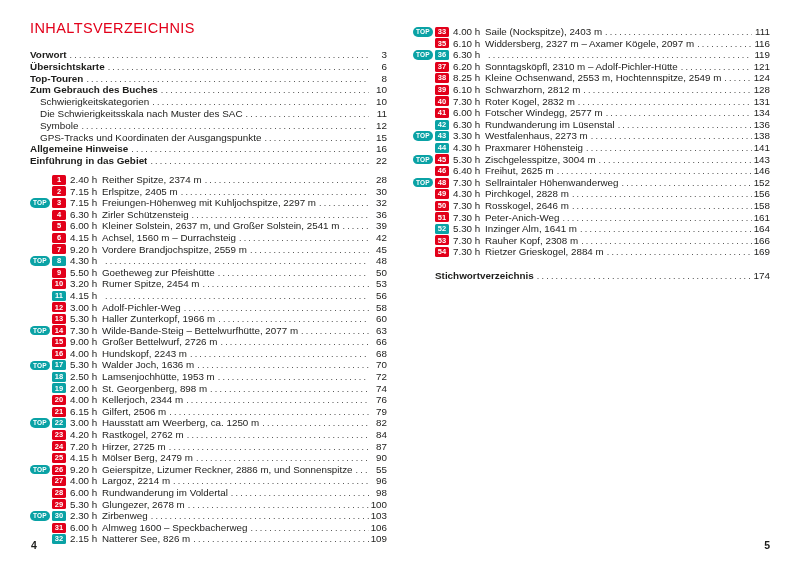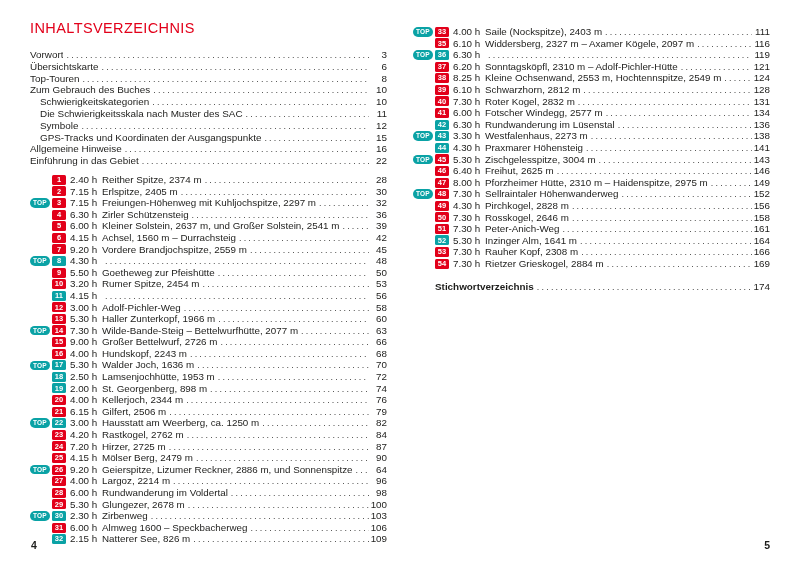--- a/index.html
+++ b/index.html
@@ -21,21 +21,21 @@
     margin:0 0 13px 0;
     font-size:14.5px;font-weight:normal;letter-spacing:.4px;
     color:var(--red);
   }
 
   .front-matter{margin-bottom:7px;}
   .fm-row{
     display:flex;align-items:baseline;height:11.8px;
     font-size:9.9px;line-height:11.8px;
   }
-  .fm-row.bold .fm-label{font-weight:normal;}
+  .fm-row.bold .fm-label{font-weight:bold;}
   .fm-row.indent .fm-label{padding-left:10px;}
   .fm-label{flex:0 1 auto;white-space:nowrap;overflow:hidden;min-width:0;}
 
   .route-row{
     display:flex;align-items:center;height:11.6px;
     font-size:9.8px;line-height:11.6px;
   }
   .top-slot{flex:0 0 22px;width:22px;display:flex;align-items:center;}
   .top-badge{
     background:var(--teal);color:#fff;
@@ -341,21 +341,21 @@
           <span class="pg">90</span>
         </div>
         <div class="route-row">
           <span class="top-slot">
             <span class="top-badge">TOP</span>
           </span>
           <span class="num-badge red">26</span>
           <span class="dur">9.20 h</span>
           <span class="rname">Geierspitze, Lizumer Reckner, 2886 m, und Sonnenspitze</span>
           <span class="leader"></span>
-          <span class="pg">64</span>
+          <span class="pg">55</span>
         </div>
         <div class="route-row">
           <span class="top-slot"></span>
           <span class="num-badge red">27</span>
           <span class="dur">4.00 h</span>
           <span class="rname">Largoz, 2214 m</span>
           <span class="leader"></span>
           <span class="pg">96</span>
         </div>
         <div class="route-row">
@@ -508,28 +508,20 @@
           <span class="leader"></span>
           <span class="pg">143</span>
         </div>
         <div class="route-row">
           <span class="top-slot"></span>
           <span class="num-badge red">46</span>
           <span class="dur">6.40 h</span>
           <span class="rname">Freihut, 2625 m</span>
           <span class="leader"></span>
           <span class="pg">146</span>
-        </div>
-        <div class="route-row">
-          <span class="top-slot"></span>
-          <span class="num-badge red">47</span>
-          <span class="dur">8.00 h</span>
-          <span class="rname">Pforzheimer Hütte, 2310 m – Haidenspitze, 2975 m</span>
-          <span class="leader"></span>
-          <span class="pg">149</span>
         </div>
         <div class="route-row">
           <span class="top-slot">
             <span class="top-badge">TOP</span>
           </span>
           <span class="num-badge red">48</span>
           <span class="dur">7.30 h</span>
           <span class="rname">Sellraintaler Höhenwanderweg</span>
           <span class="leader"></span>
           <span class="pg">152</span>

